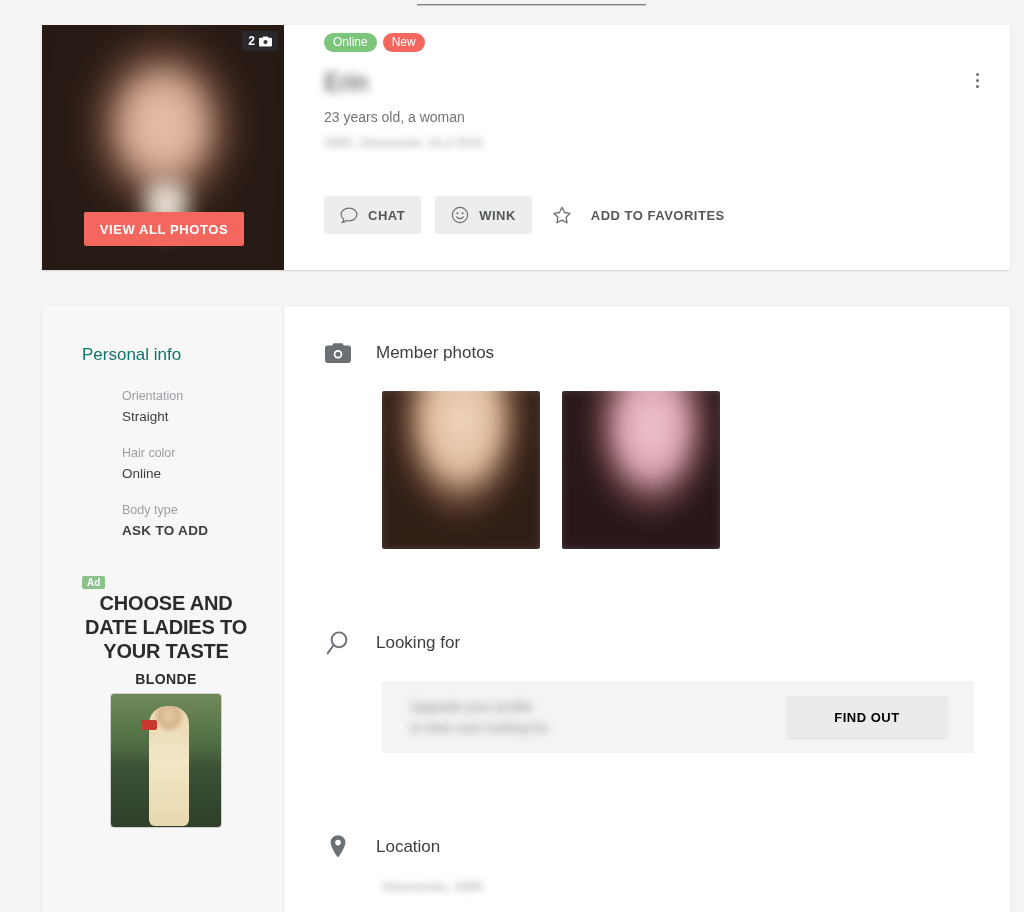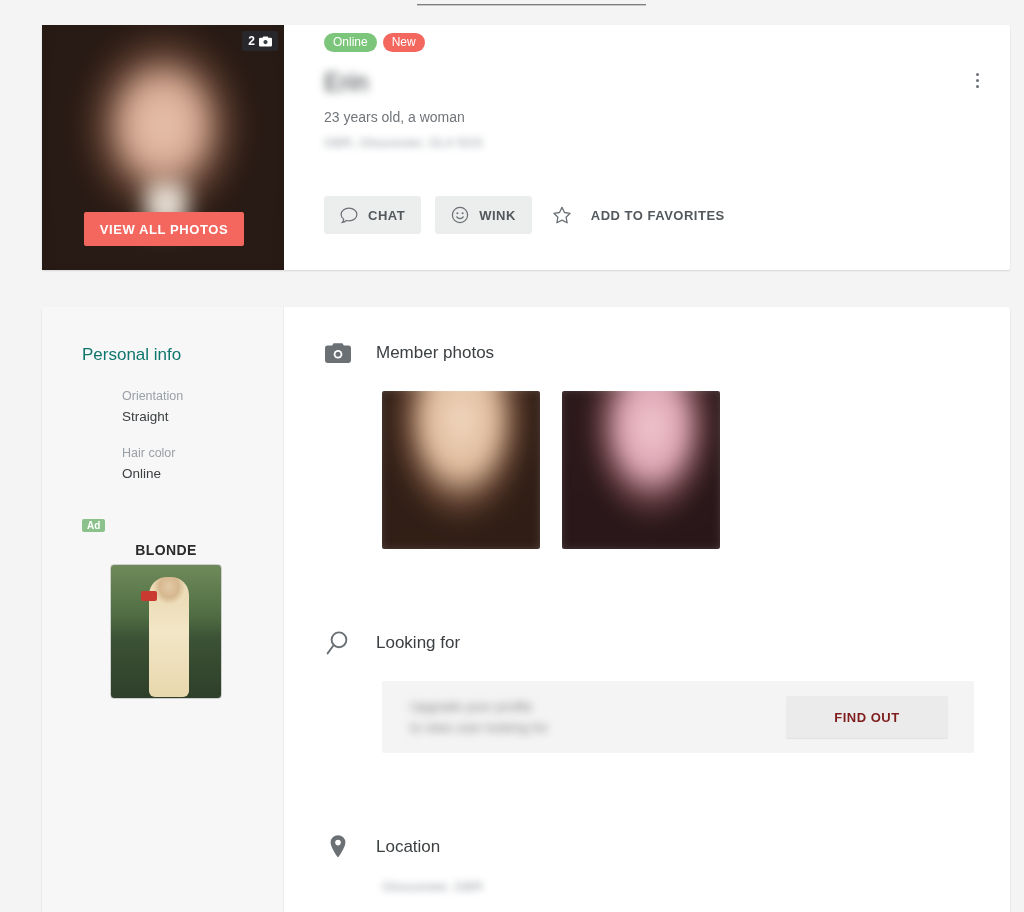--- a/index.html
+++ b/index.html
@@ -327,21 +327,21 @@
     font-size: 13.5px;
     color: #7d7d7d;
     line-height: 21px;
     width: max-content;
   }
   .find-out-btn {
     width: 162px; height: 42px;
     background: #ebebeb;
     border: none;
     border-radius: 2px;
-    color: #7f1d1d;
+    color: #000000;
     font-family: "Liberation Sans", sans-serif;
     font-size: 13px;
     font-weight: bold;
     letter-spacing: .5px;
     cursor: pointer;
     box-shadow: 0 1px 1px rgba(0,0,0,.08);
   }
 
   .location-value {
     margin-left: 58px;
@@ -431,23 +431,28 @@
         <div class="info-label">Orientation</div>
         <div class="info-value">Straight</div>
       </div>
 
       <div class="info-row">
         <div class="info-label">Hair color</div>
         <div class="info-value">Online</div>
       </div>
 
 
+      <div class="info-row">
+        <div class="info-label">Body type</div>
+        <div class="info-value strong">ASK TO ADD</div>
+      </div>
 
       <div class="ad-block">
         <span class="ad-badge">Ad</span>
+        <div class="ad-head">CHOOSE AND DATE LADIES TO YOUR TASTE</div>
         <div class="ad-sub">BLONDE</div>
         <div class="ad-img"></div>
       </div>
     </div>
 
     <div class="main">
 
       <div class="section-head">
         <span class="section-icon">
           <svg width="26" height="22" viewBox="0 0 26 22">

